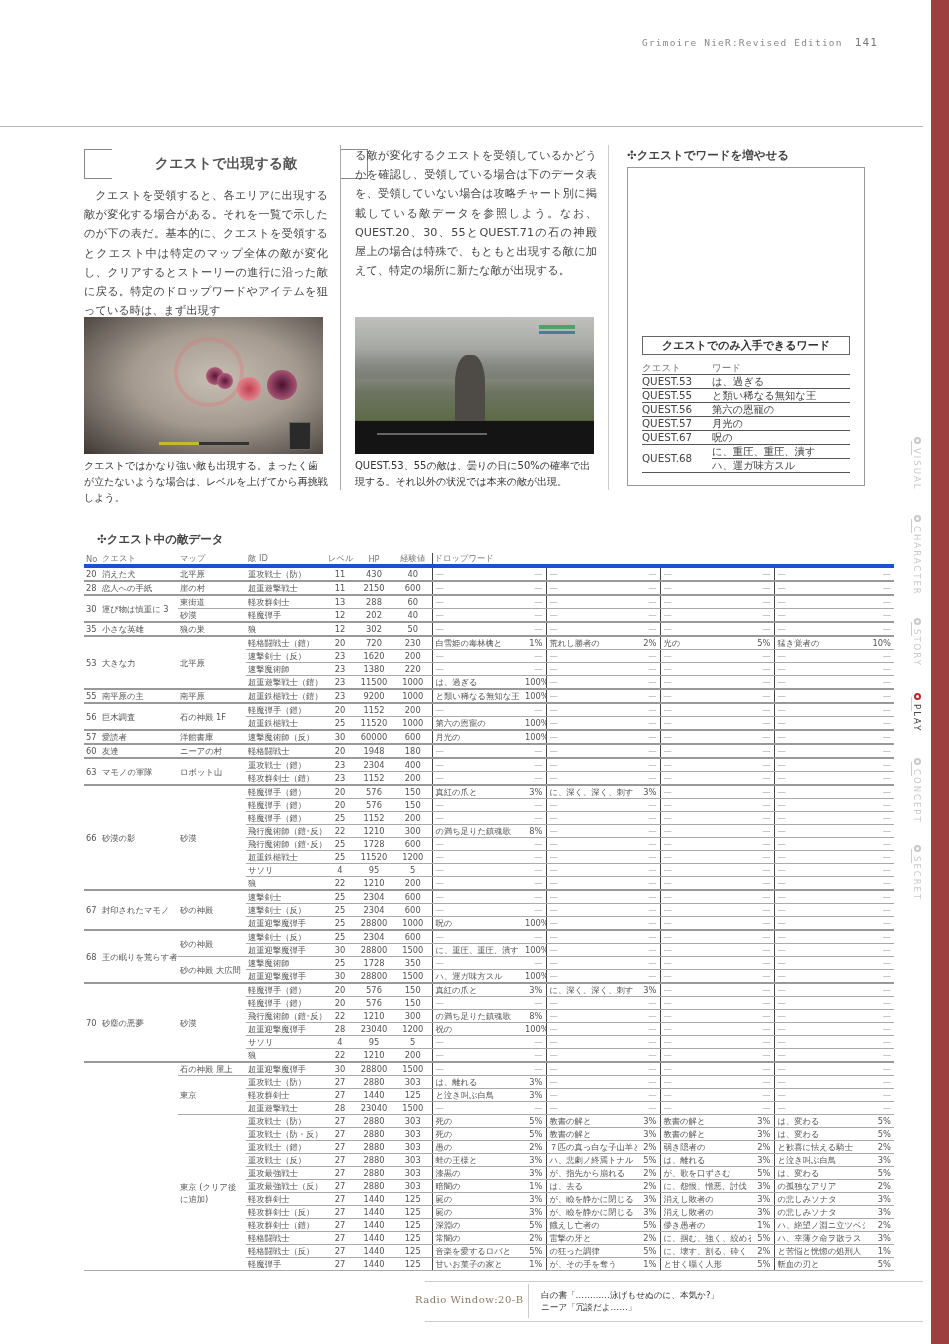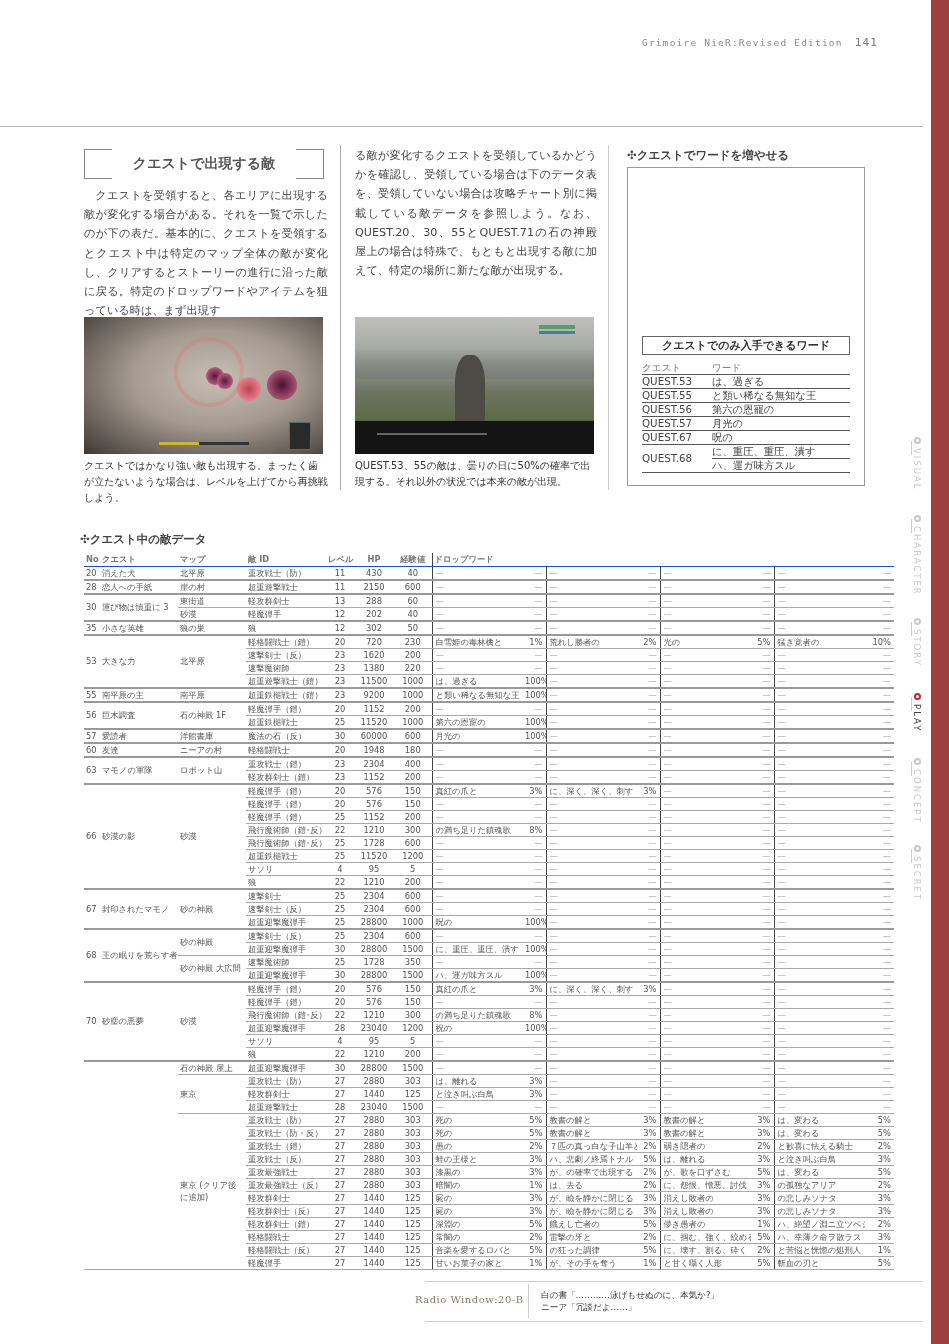--- a/index.html
+++ b/index.html
@@ -4,21 +4,21 @@
 <style>
 *{box-sizing:border-box;margin:0;padding:0}
 html,body{width:949px;height:1344px;background:#fff;overflow:hidden}
 body{position:relative;font-family:"DejaVu Sans","Liberation Sans",sans-serif;color:#333}
 #side-band{position:absolute;left:931px;top:0;width:18px;height:1344px;background:#9e3f3f}
 #running-head{position:absolute;left:642px;top:36px;font-family:"DejaVu Sans Mono","Liberation Mono",monospace;font-size:9.5px;letter-spacing:1.2px;color:#888}
 #running-head .pg{margin-left:12px;font-size:11px;color:#777}
 #top-rule{position:absolute;left:0;top:126px;width:923px;height:1px;background:#b5b5b5}
 
 
-#sec-title{position:absolute;left:84px;top:149px;width:240px;height:30px;}
+#sec-title{position:absolute;left:84px;top:149px;width:284px;height:30px;}
 #sec-title .lb{position:absolute;left:0;top:0;width:28px;height:30px;border-left:1px solid #888;border-top:1px solid #888;border-bottom:1px solid #888}
 #sec-title .rb{position:absolute;right:0;top:0;width:28px;height:30px;border-right:1px solid #888;border-top:1px solid #888;border-bottom:1px solid #888}
 #sec-title .t{position:absolute;left:0;top:6px;width:100%;text-align:center;font-size:14px;font-weight:bold;color:#555}
 
 .body-text{position:absolute;font-size:11.2px;line-height:19.2px;color:#444;text-align:justify}
 #col1-text{left:84px;top:186px;width:244px;text-indent:1em}
 #col2-text{left:355px;top:146px;width:242px}
 .vline{position:absolute;width:1px;background:#aaa}
 
 .shot{position:absolute;background:#3a3633;overflow:hidden}
@@ -33,23 +33,23 @@
 #box-head{position:absolute;left:627px;top:148px;font-size:11.5px;font-weight:bold;color:#444}
 #word-box{position:absolute;left:627px;top:167px;width:238px;height:319px;border:1px solid #999}
 #word-box .intro{position:absolute;left:12px;top:12px;width:214px;font-size:11.2px;line-height:19.2px;color:#444;text-indent:1em;text-align:justify}
 #word-table-title{position:absolute;left:14px;top:168px;width:208px;height:19px;border:1px solid #666;text-align:center;font-size:11px;font-weight:bold;line-height:17px;color:#333}
 #word-table{position:absolute;left:14px;top:193px;width:208px;border-collapse:collapse;font-size:10.3px;color:#444}
 #word-table td,#word-table th{height:13.5px;line-height:13px;padding:0;font-weight:normal;text-align:left;border-bottom:1px solid #555;vertical-align:middle}
 #word-table th{color:#777;font-size:9.5px}
 #word-table td.q{width:70px}
 
 
-#table-head{position:absolute;left:80px;top:532px;font-size:11.5px;font-weight:bold;color:#444}
+#table-head{position:absolute;left:97px;top:532px;font-size:11.5px;font-weight:bold;color:#444}
 #enemy-table{position:absolute;left:84px;top:553px;width:781px;border-collapse:collapse;table-layout:fixed;font-size:8.3px;color:#555}
-#enemy-table th{font-weight:bold;color:#777;height:13px;text-align:left;padding:0 2px;border-bottom:1px solid #1d4ed8;white-space:nowrap}
+#enemy-table th{font-weight:normal;color:#777;height:13px;text-align:left;padding:0 2px;border-bottom:4px solid #1d4ed8;white-space:nowrap}
 #enemy-table td{height:13px;line-height:12px;padding:0 2px;border-bottom:1px solid #aaa;white-space:nowrap;overflow:hidden;vertical-align:middle}
 #enemy-table tr.grp td{border-top:2px solid #999}
 #enemy-table td.num{text-align:center}
 #enemy-table td.w{border-left:1px solid #444;padding-left:3px}
 #enemy-table td.p{text-align:right;padding-right:3px}
 #enemy-table td.dash{color:#aaa}
 #enemy-table th.dropcol{border-left:1px solid #444}
 
 
 #radio-top{position:absolute;left:425px;top:1281px;width:498px;height:1px;background:#ccc}
@@ -369,21 +369,21 @@
         <td class="p dash">—</td>
         <td class="w dash">—</td>
         <td class="p dash">—</td>
         <td class="w dash">—</td>
         <td class="p dash">—</td>
       </tr>
       <tr class="grp">
         <td rowspan="1">57</td>
         <td rowspan="1">愛読者</td>
         <td rowspan="1" style="white-space: normal;">洋館書庫</td>
-        <td>魔法の石（反）</td>
+        <td>速撃魔術師（反）</td>
         <td class="num">30</td>
         <td class="num">60000</td>
         <td class="num">600</td>
         <td class="w">月光の</td>
         <td class="p">100%</td>
         <td class="w dash">—</td>
         <td class="p dash">—</td>
         <td class="w dash">—</td>
         <td class="p dash">—</td>
         <td class="w dash">—</td>
@@ -861,21 +861,21 @@
         <td class="w">と泣き叫ぶ白鳥</td>
         <td class="p">3%</td>
       </tr>
       <tr>
         <td>重攻最強戦士</td>
         <td class="num">27</td>
         <td class="num">2880</td>
         <td class="num">303</td>
         <td class="w">漆黒の</td>
         <td class="p">3%</td>
-        <td class="w">が、の確率で出現する</td>
+        <td class="w">が、指先から崩れる</td>
         <td class="p">2%</td>
         <td class="w">が、歌を口ずさむ</td>
         <td class="p">5%</td>
         <td class="w">は、変わる</td>
         <td class="p">5%</td>
       </tr>
       <tr>
         <td>重攻最強戦士（反）</td>
         <td class="num">27</td>
         <td class="num">2880</td>

